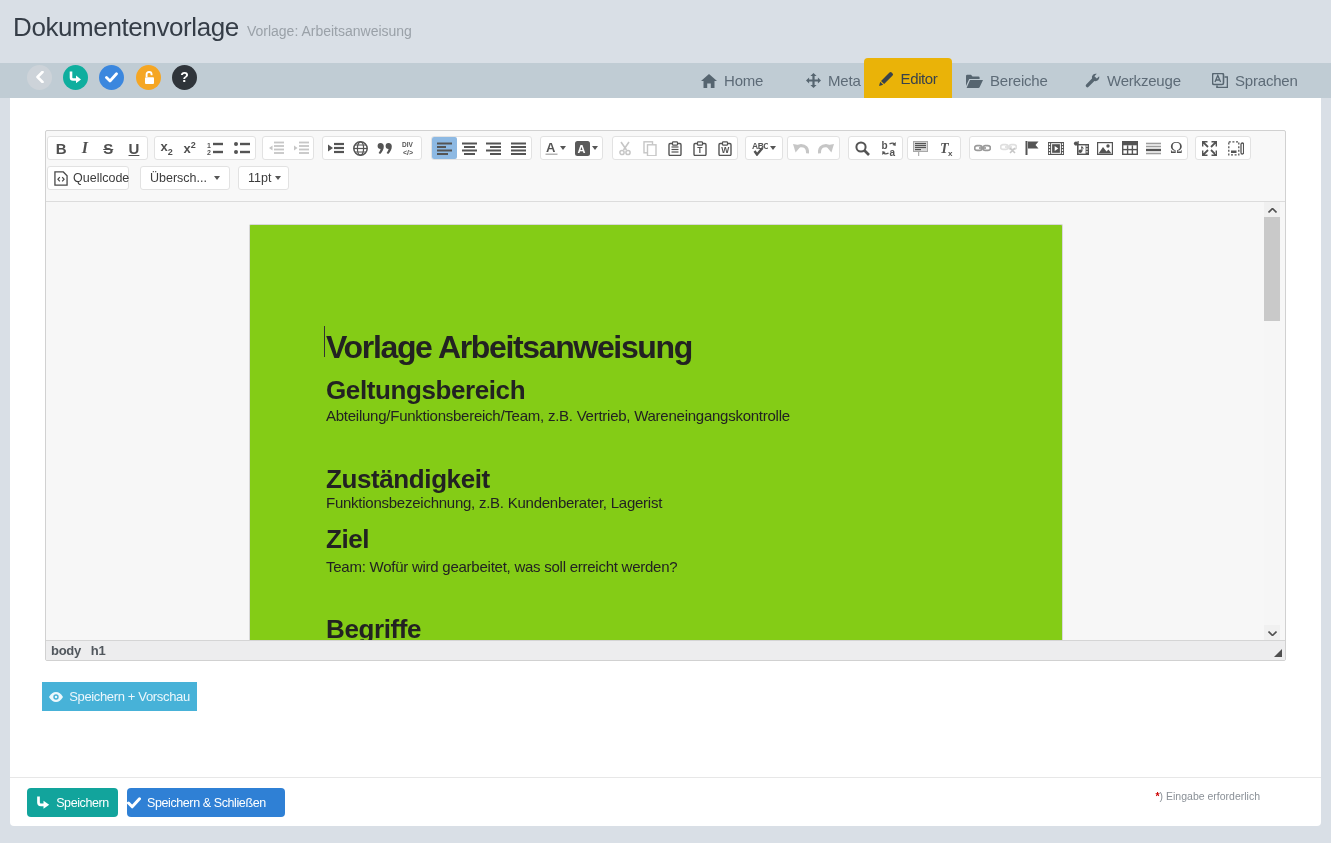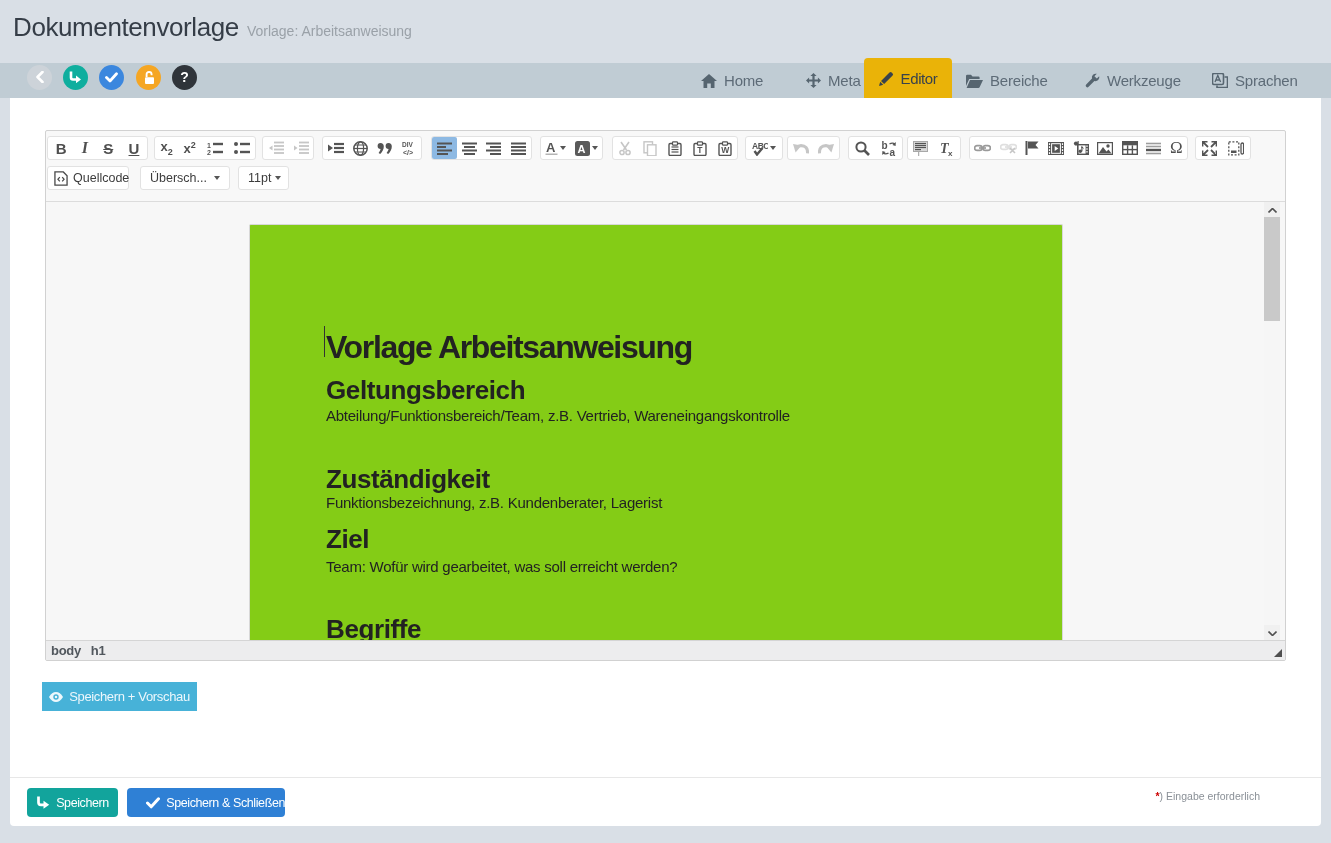--- a/index.html
+++ b/index.html
@@ -86,21 +86,21 @@
   
   .btn-preview { position:absolute; left:32px; top:584px; width:155px; height:29px; background:#47b2d8;
                  border-radius:0; color:#ecf7fc; font-size:13px; letter-spacing:-0.35px; white-space:nowrap;
                  display:flex; align-items:center; justify-content:center; gap:6px; }
 
   
   .footline { position:absolute; left:0; top:679px; width:1311px; border-top:1px solid #e7e7e7; }
   .btn-save { position:absolute; left:17px; top:690px; width:91px; height:29px; background:#12a49c; border-radius:4px;
               color:#fff; font-size:12.5px; letter-spacing:-0.4px; display:flex; align-items:center; justify-content:center; gap:6px; white-space:nowrap; }
   .btn-saveclose { position:absolute; left:117px; top:690px; width:158px; height:29px; background:#2f80d5; border-radius:4px;
-                   color:#fff; font-size:12.5px; letter-spacing:-0.4px; display:flex; align-items:center; justify-content:flex-end; gap:6px; white-space:nowrap; }
+                   color:#fff; font-size:12.5px; letter-spacing:-0.4px; display:flex; align-items:center; justify-content:flex-start; gap:6px; white-space:nowrap; }
   .req { position:absolute; right:61px; top:692px; font-size:10.5px; color:#8a9097; }
   .req b { color:#cc0000; }
 </style>
 </head>
 <body>
 
 <div class="hdr">
   <div class="hdr-title">Dokumentenvorlage<span class="hdr-sub">Vorlage: Arbeitsanweisung</span></div>
 </div>
 

